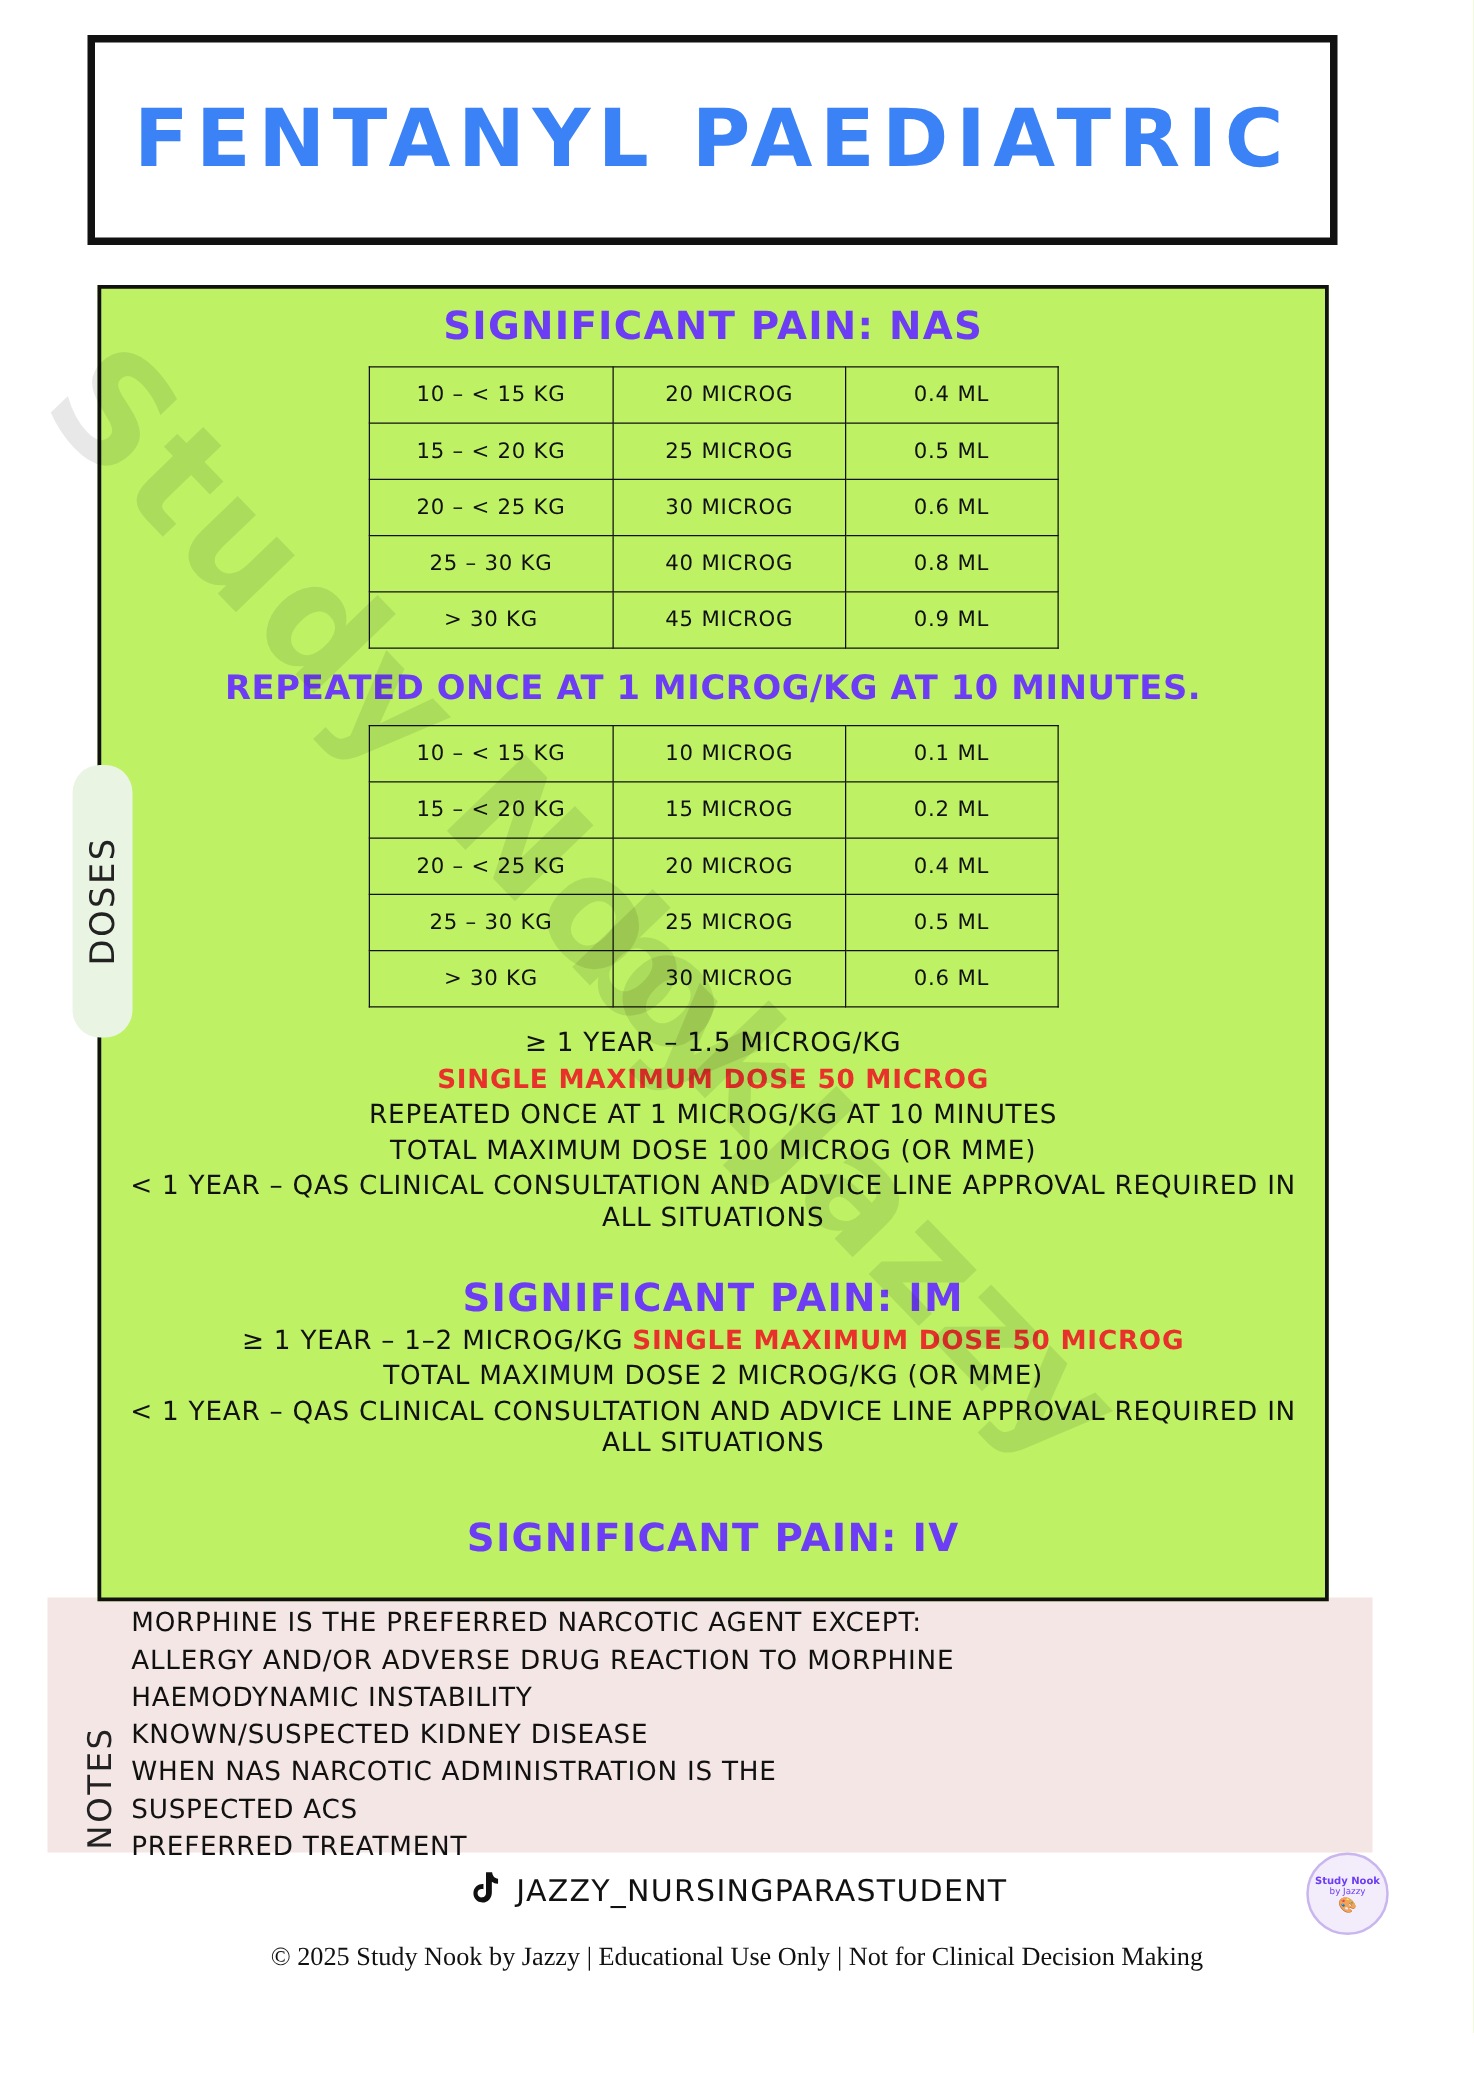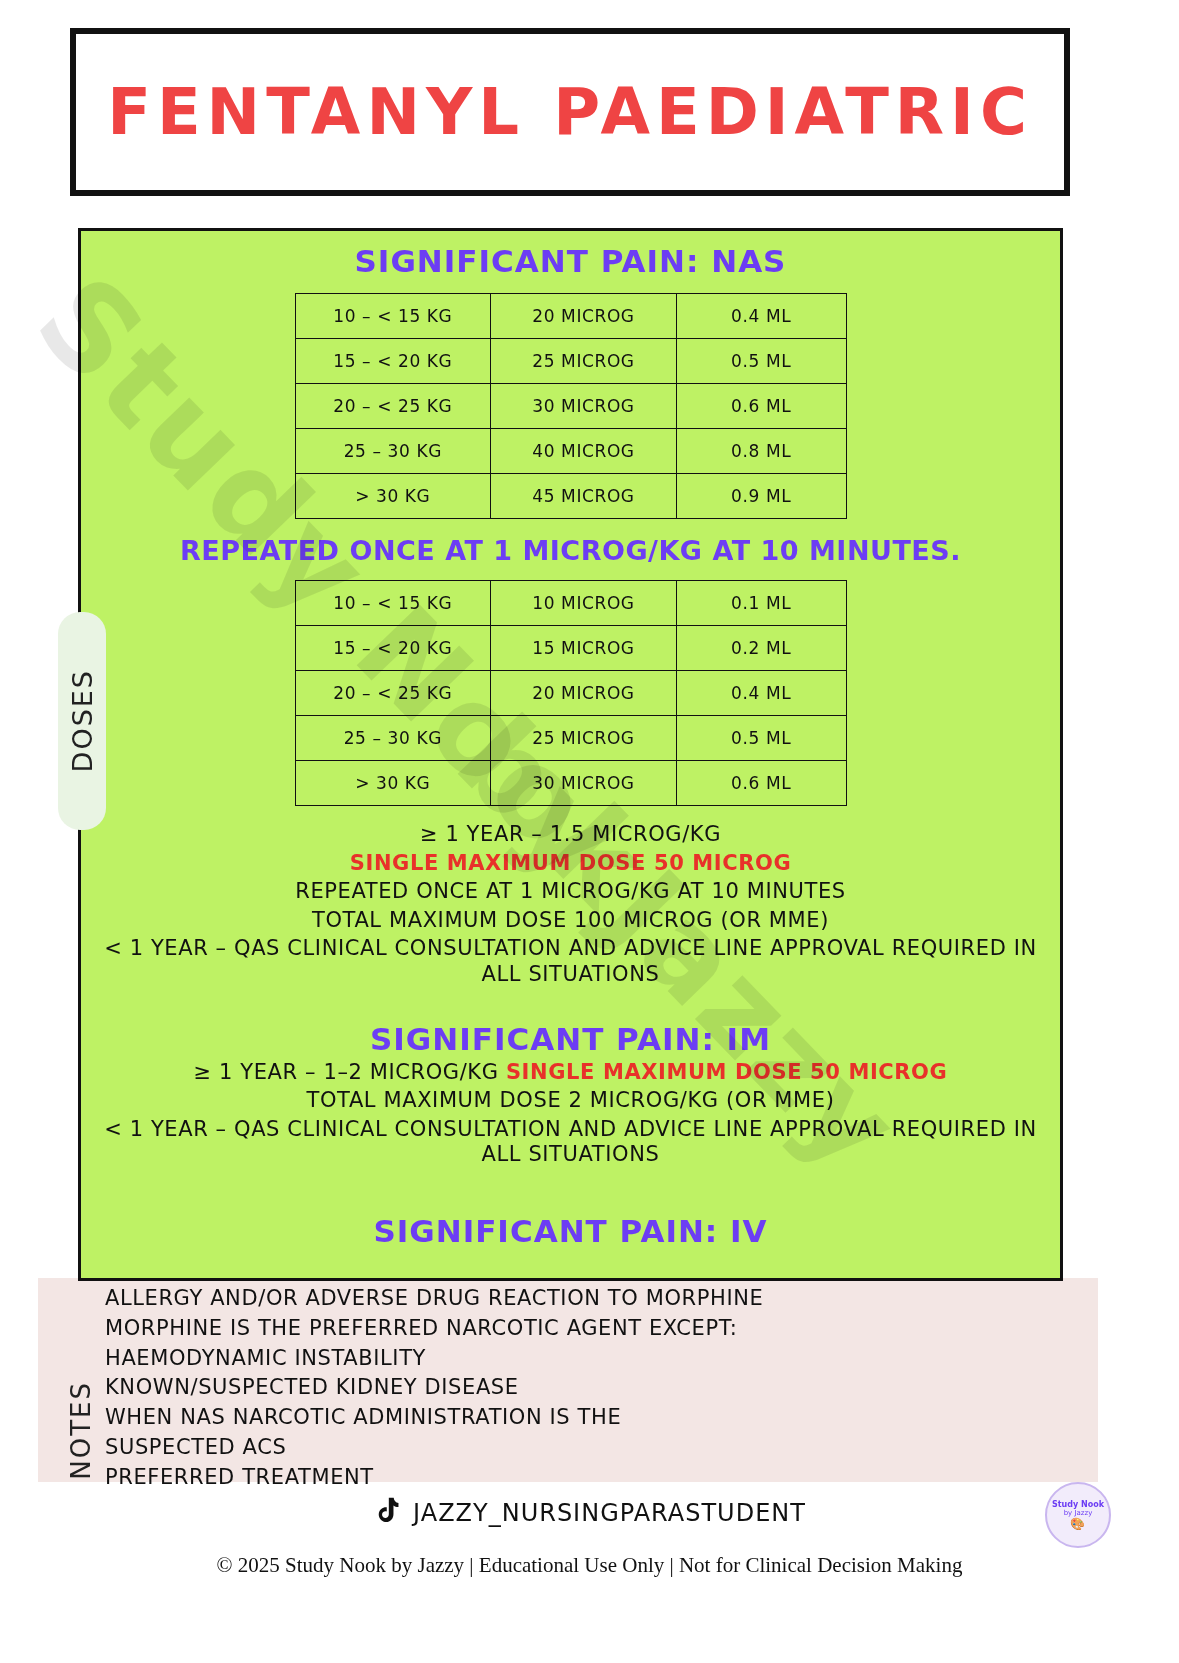--- a/index.html
+++ b/index.html
@@ -19,21 +19,21 @@
     left: 70px; top: 28px;
     width: 1000px; height: 168px;
     border: 6px solid #111;
     background: #fff;
     display: flex; align-items: center; justify-content: center;
     z-index: 5;
   }
   .title-text {
     font-size: 64px;
     letter-spacing: 6px;
-    color: #ef4444;
+    color: #3b82f6;
     font-weight: 700;
     font-family: "DejaVu Sans", sans-serif;
     text-align: right;
   }
 
   
   .body-box {
     position: absolute;
     left: 78px; top: 228px;
     width: 985px; height: 1053px;
@@ -238,22 +238,22 @@
 
 <div class="tab tab-doses">
   <span>DOSES</span>
 </div>
 <div class="tab tab-notes">
   <span>NOTES</span>
 </div>
 
 <div class="notes-strip"></div>
 <div class="notes-list">
+  <div>MORPHINE IS THE PREFERRED NARCOTIC AGENT EXCEPT:</div>
   <div>ALLERGY AND/OR ADVERSE DRUG REACTION TO MORPHINE</div>
-  <div>MORPHINE IS THE PREFERRED NARCOTIC AGENT EXCEPT:</div>
   <div>HAEMODYNAMIC INSTABILITY</div>
   <div> KNOWN/SUSPECTED KIDNEY DISEASE</div>
   <div> WHEN NAS NARCOTIC ADMINISTRATION IS THE</div>
   <div> SUSPECTED ACS</div>
   <div>PREFERRED TREATMENT</div>
 </div>
 
 <div class="body-box">
   <div class="content">
 

